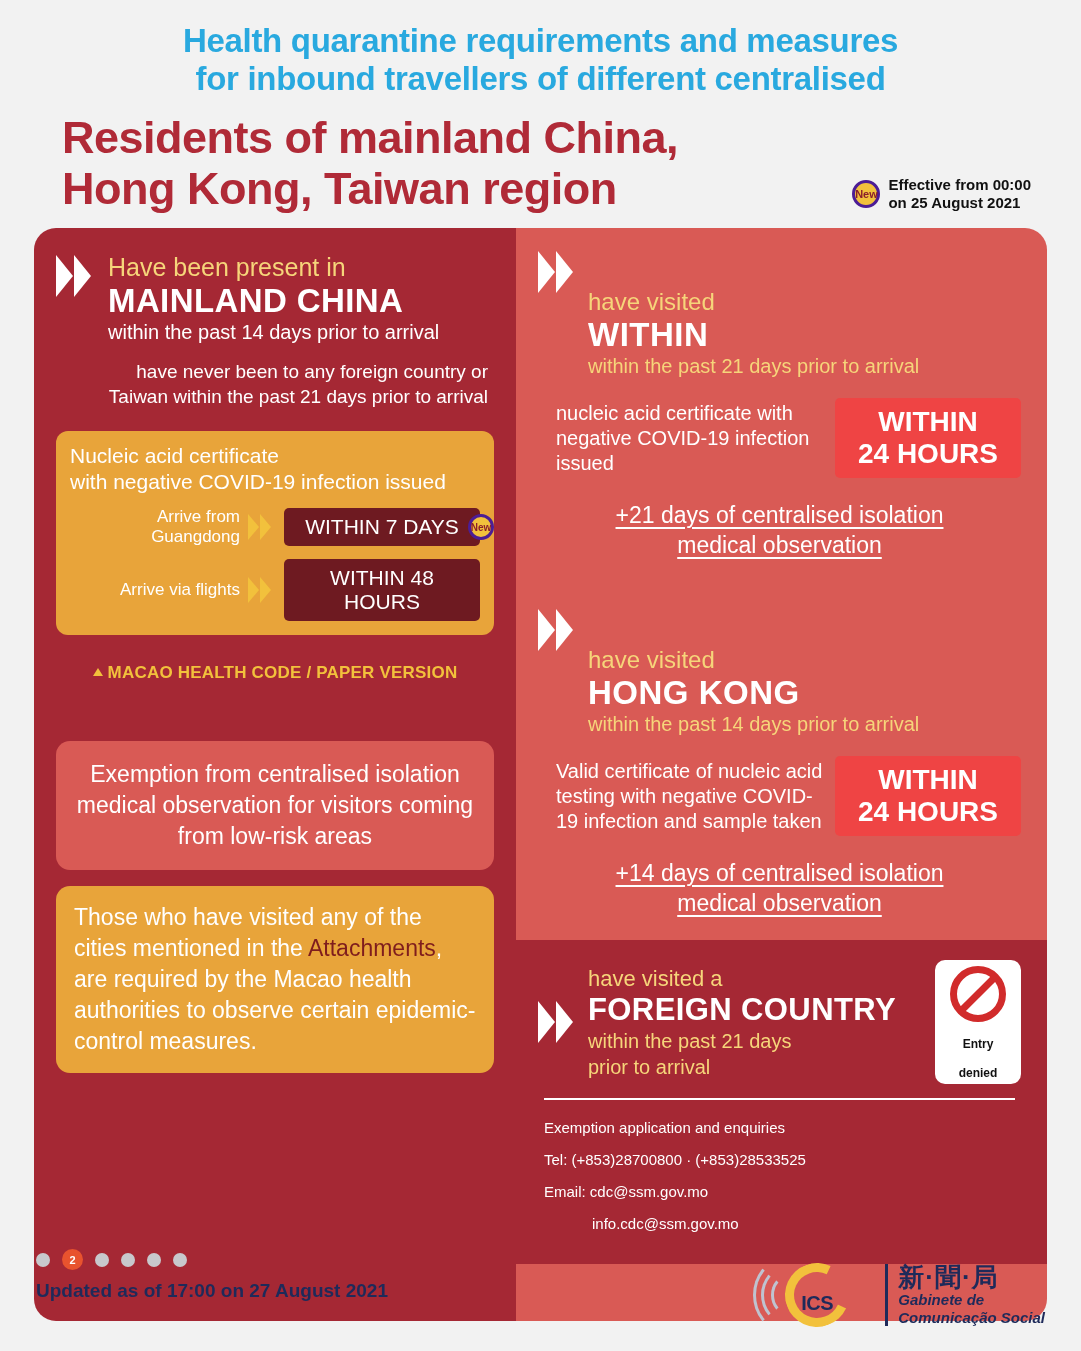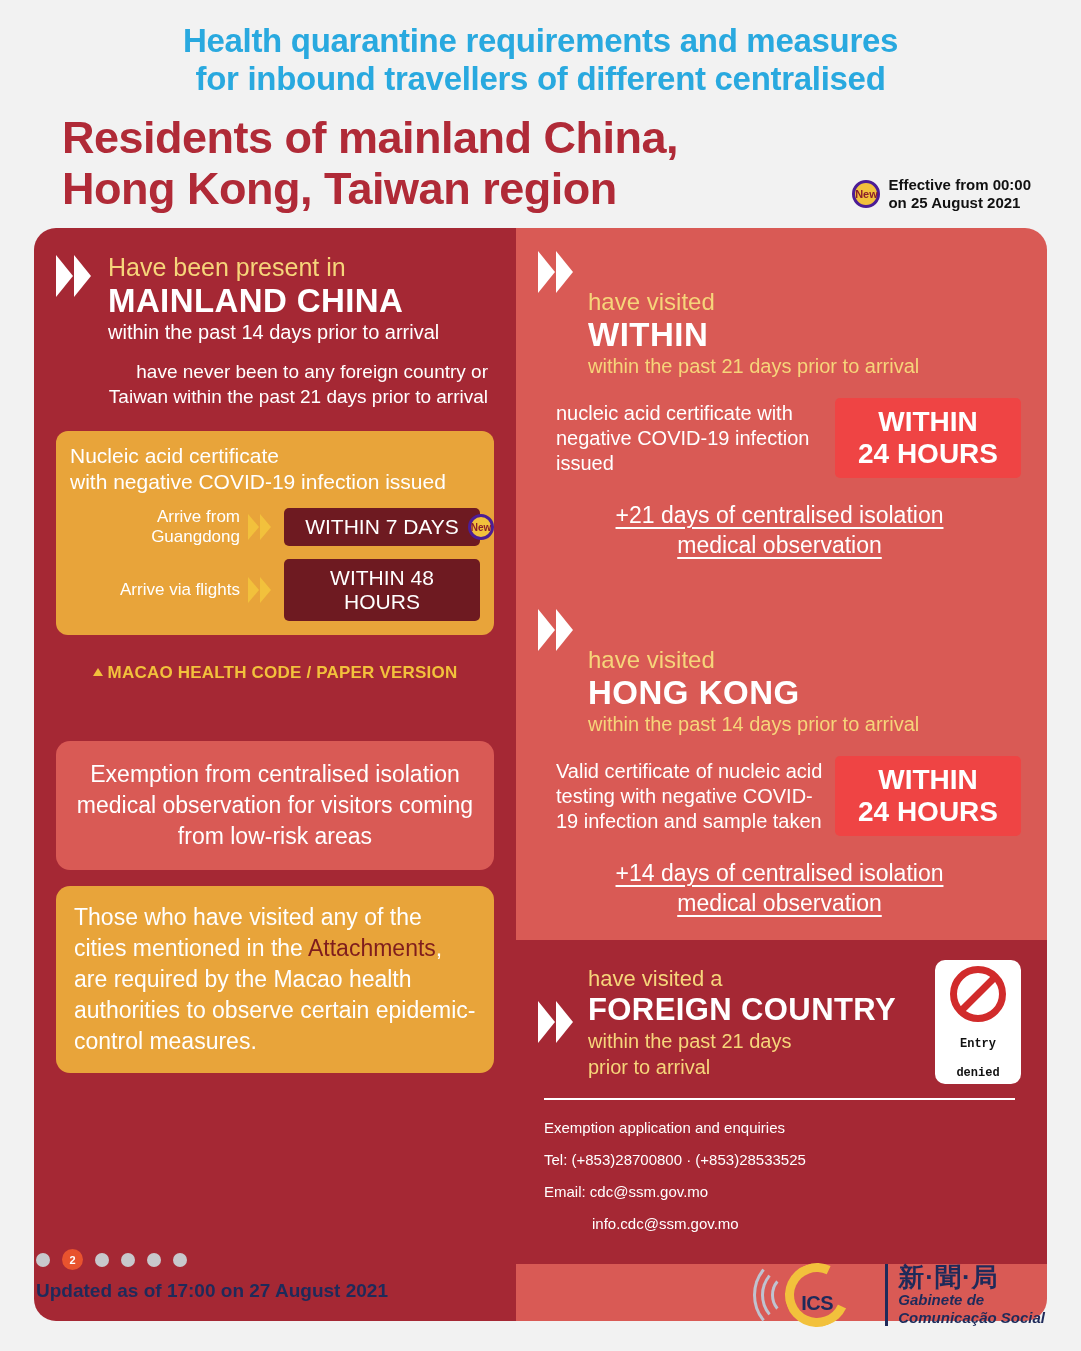--- a/index.html
+++ b/index.html
@@ -285,21 +285,20 @@
     width: 54px; height: 7px;
     background: #D12B2B;
     transform: translate(-50%,-50%) rotate(-45deg);
   }
   .deny-text {
     color: #111;
     font-size: 12px;
     font-weight: bold;
     line-height: 13px;
     margin-top: 16px;
-    font-family: Liberation Mono, monospace;
   }
   .hr-line {
     border-top: 2px solid #fff;
     margin: 14px 6px 12px 6px;
   }
   .contact {
     color: #fff;
     font-size: 15px;
     line-height: 32px;
     padding-left: 6px;

